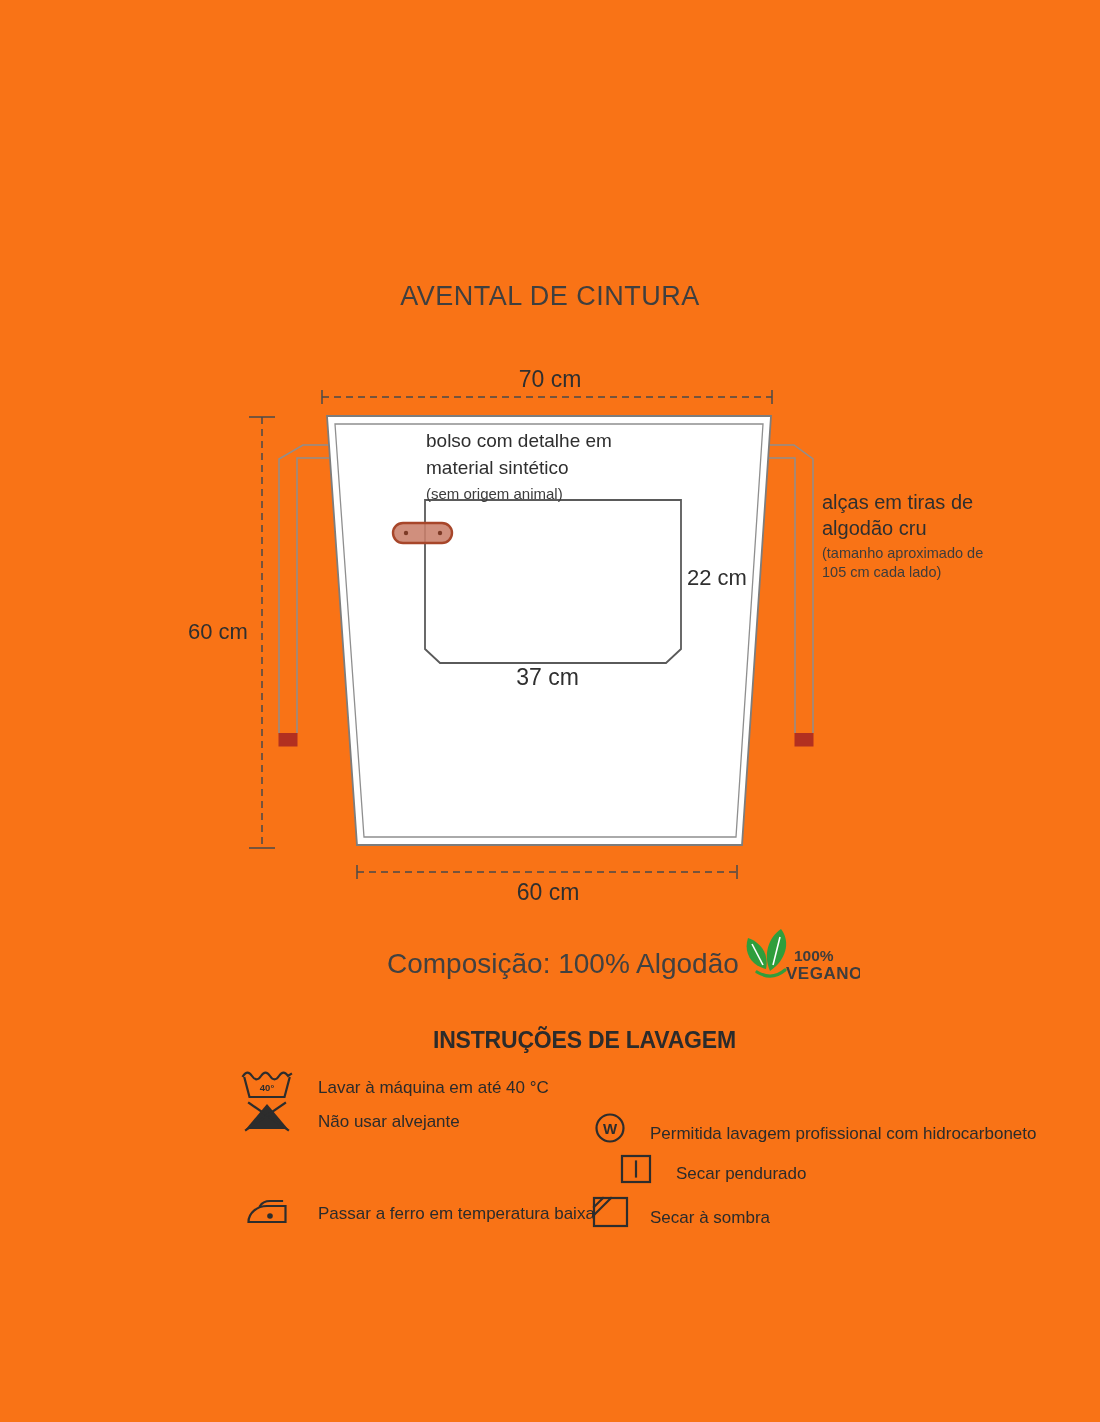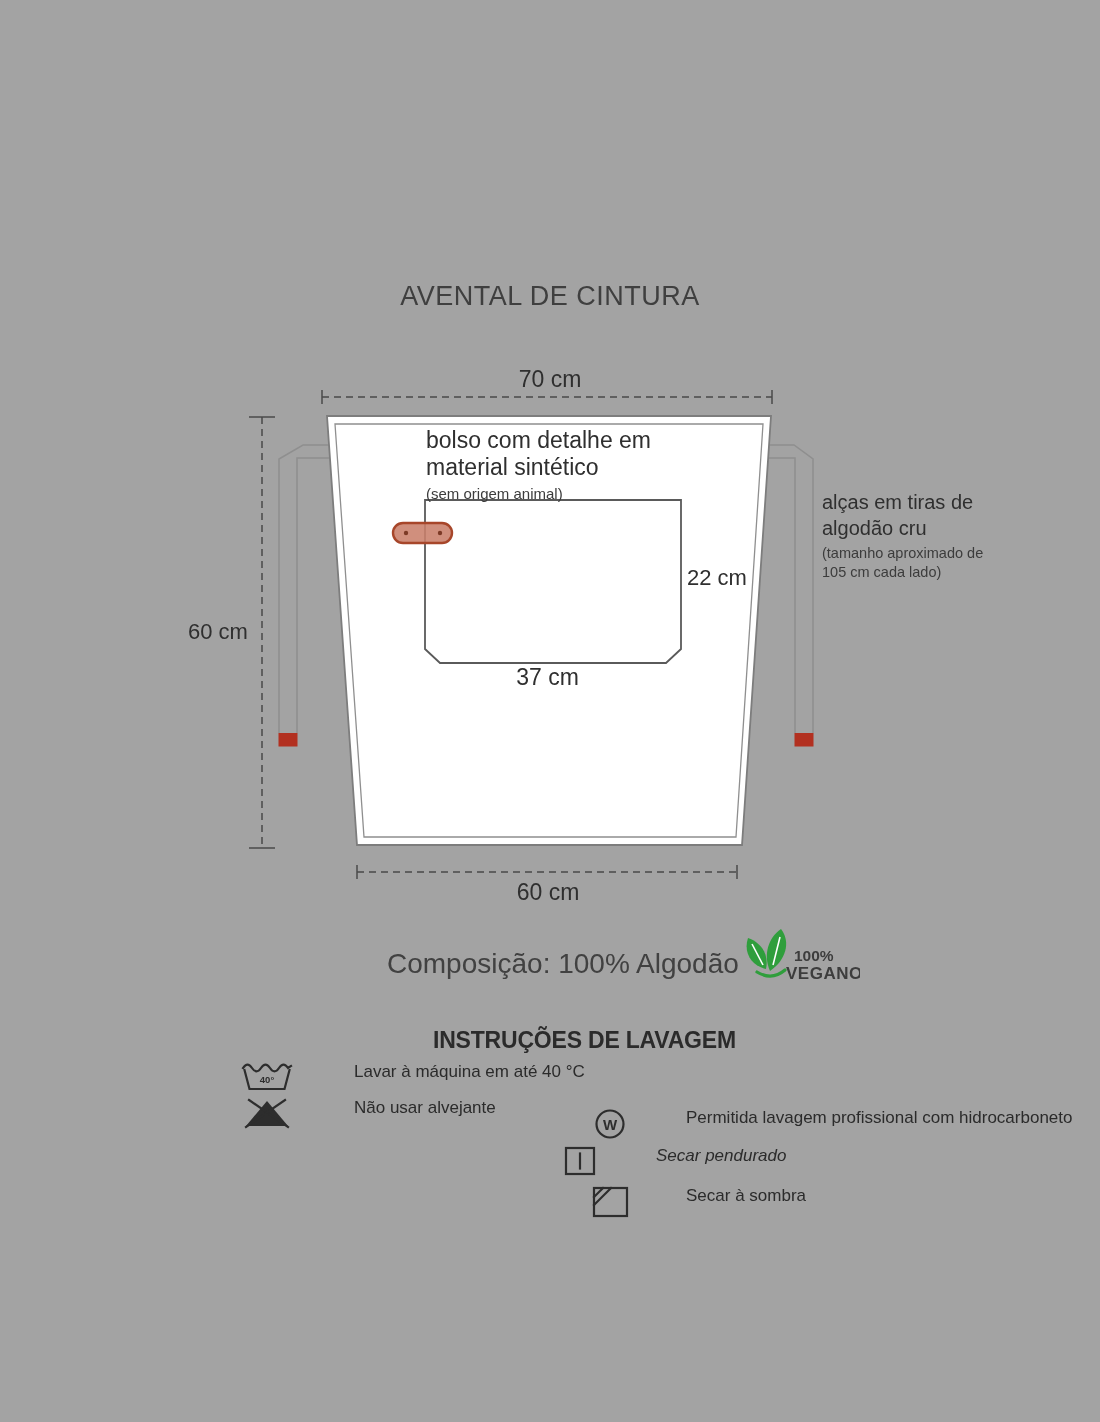--- a/index.html
+++ b/index.html
@@ -1,31 +1,31 @@
 <!DOCTYPE html>
 <html><head>
 <meta charset="utf-8">
 <style>
   html,body{margin:0;padding:0;background:#ffffff;}
-  .page{position:relative;width:1100px;height:1422px;background:#a3a3a3;overflow:hidden;
+  .page{position:relative;width:1100px;height:1422px;background:#f97316;overflow:hidden;
         font-family:"Liberation Sans", sans-serif;color:#3a3a3a;}
   .abs{position:absolute;}
   .page-title{top:281px;left:0;width:1100px;text-align:center;font-size:27px;
               letter-spacing:.5px;color:#3f3f3f;}
   .dim{font-size:22px;color:#2f2f2f;white-space:nowrap;}
   .dim.center{text-align:center;}
   .anno{color:#2f2f2f;}
-  .anno .anno-line{font-size:23px;line-height:27px;}
+  .anno .anno-line{font-size:19px;line-height:27px;}
   .anno .anno-note{font-size:15px;line-height:19px;margin-top:3px;color:#3c3c3c;}
   .straps-anno .anno-line{font-size:20px;line-height:26px;}
   .straps-anno .anno-note{font-size:14.5px;line-height:19px;}
   .composition{top:948px;left:387px;font-size:28px;color:#414141;}
   .care-heading{top:1027px;left:425px;font-size:23px;font-weight:700;color:#2b2b2b;
                 letter-spacing:-0.2px;margin-left:8px;}
-  .care-row{position:absolute;display:flex;align-items:flex-start;gap:36px;}
+  .care-row{position:absolute;display:flex;align-items:flex-end;}
   .care-ic{display:flex;align-items:center;justify-content:center;}
   .care-ic.w58{width:58px;}
   .care-ic.w48{width:48px;}
   .care-label{font-size:17px;color:#2b2b2b;white-space:nowrap;margin-left:22px;}
   svg .ln{stroke:#2d2d2d;stroke-width:2.2;fill:none;stroke-linecap:square;}
   svg text{font-family:"Liberation Sans", sans-serif;}
 </style>
 </head>
 <body>
 
@@ -125,33 +125,43 @@
       <svg width="48" height="31" viewBox="0 0 48 31">
         <polygon points="24,3 3,28 45,28" fill="#2d2d2d"></polygon>
         <line class="ln" x1="6" y1="2" x2="45" y2="29"></line>
         <line class="ln" x1="42" y1="2" x2="3" y2="29"></line>
       </svg>
     </span>
     <span class="care-label">Não usar alvejante</span>
   </div>
 
 
+  <div class="care-row" style="left:238px;top:1180px;height:44px;">
+    <span class="care-ic w58">
+      <svg width="42" height="26" viewBox="0 0 42 26">
+        <path class="ln" d="M2.5,24 C2.5,15 11,8 21,8 L39.5,8 L39.5,24 Z"></path>
+        <path class="ln" d="M14,8 C16,4.5 20,3 24,3 L36,3"></path>
+        <circle cx="24" cy="18" r="2.8" fill="#2d2d2d"></circle>
+      </svg>
+    </span>
+    <span class="care-label">Passar a ferro em temperatura baixa</span>
+  </div>
 
 
   <div class="care-row" style="left:586px;top:1108px;height:36px;">
     <span class="care-ic w48">
       <svg width="32" height="32" viewBox="0 0 32 32">
         <circle class="ln" cx="16" cy="16" r="13.5"></circle>
         <text x="16" y="21.5" font-size="15" font-weight="bold" text-anchor="middle" fill="#2d2d2d">W</text>
       </svg>
     </span>
     <span class="care-label" style="margin-left:16px;">Permitida lavagem profissional com hidrocarboneto</span>
   </div>
 
-  <div class="care-row" style="left:556px;top:1146px;height:38px;font-style:italic;">
+  <div class="care-row" style="left:612px;top:1146px;height:38px;">
     <span class="care-ic w48">
       <svg width="32" height="30" viewBox="0 0 32 30">
         <rect class="ln" x="2" y="2" width="28" height="26"></rect>
         <line class="ln" x1="16" y1="7.5" x2="16" y2="22.5"></line>
       </svg>
     </span>
     <span class="care-label" style="margin-left:16px;">Secar pendurado</span>
   </div>
 
   <div class="care-row" style="left:586px;top:1186px;height:42px;">

